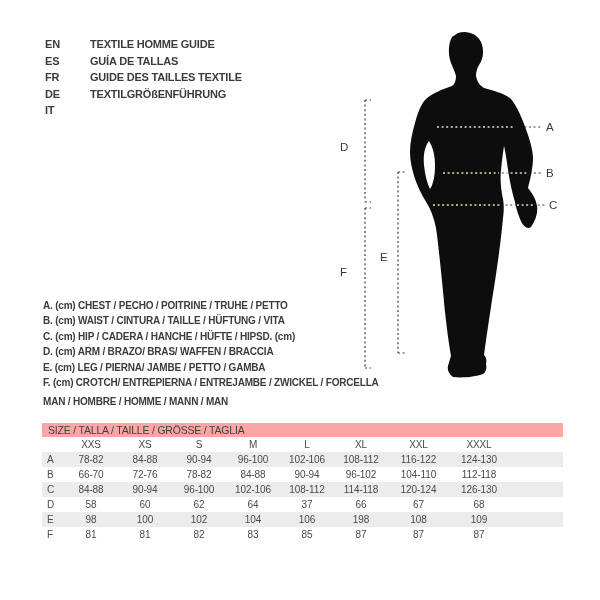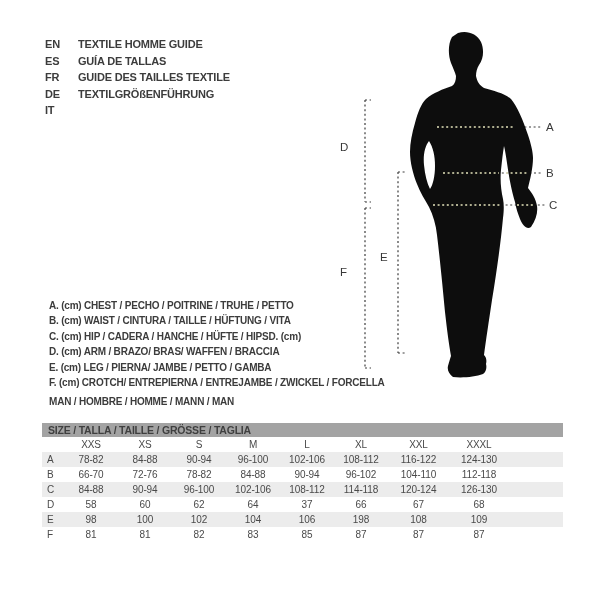--- a/index.html
+++ b/index.html
@@ -20,20 +20,21 @@
     top: 36px;
   }
   .lang-row {
     display: flex;
     height: 16.5px;
     align-items: center;
     font-size: 11px;
     font-weight: 700;
     letter-spacing: -0.2px;
     color: #3c3c3c;
+    gap: 12px;
   }
   .lang-code { width: 33px; }
 
   
   .figure-svg {
     position: absolute;
     left: 0; top: 0;
     width: 600px; height: 600px;
     pointer-events: none;
   }
@@ -42,21 +43,20 @@
     font-size: 11.5px;
     fill: #383838;
   }
 
   
   .legend-block {
     position: absolute;
     left: 43px;
     top: 300px;
     width: 330px;
-    margin-left: 6px;
   }
   .legend-row {
     height: 15.4px;
     font-size: 10px;
     font-weight: 700;
     letter-spacing: -0.2px;
     color: #3c3c3c;
     white-space: nowrap;
   }
   .legend-gender {
@@ -72,24 +72,24 @@
   
   .size-table-wrap {
     position: absolute;
     left: 42px;
     top: 423px;
     width: 521px;
   }
   .table-title {
     height: 14px;
     line-height: 14px;
-    background: #a3a3a3;
+    background: #fca5a5;
     color: #3f3f3f;
     font-size: 10.5px;
-    font-weight: 700;
+    font-weight: 400;
     letter-spacing: -0.2px;
     padding-left: 6px;
   }
   table.size-table {
     width: 100%;
     border-collapse: collapse;
     table-layout: fixed;
   }
   table.size-table th, table.size-table td {
     height: 15px;

